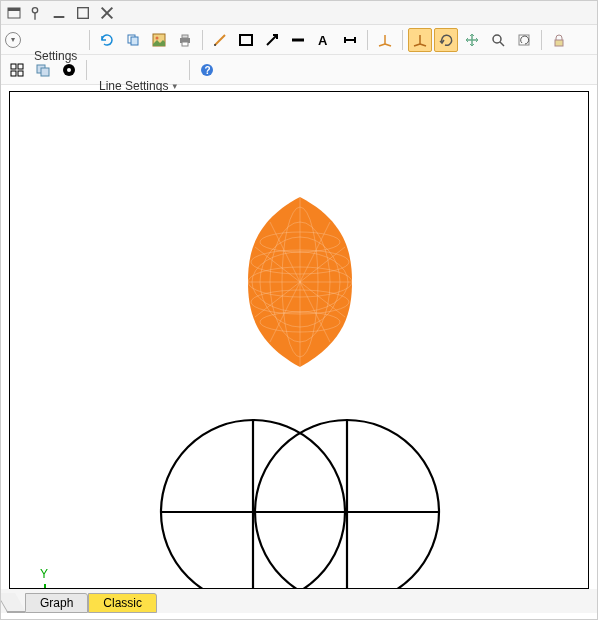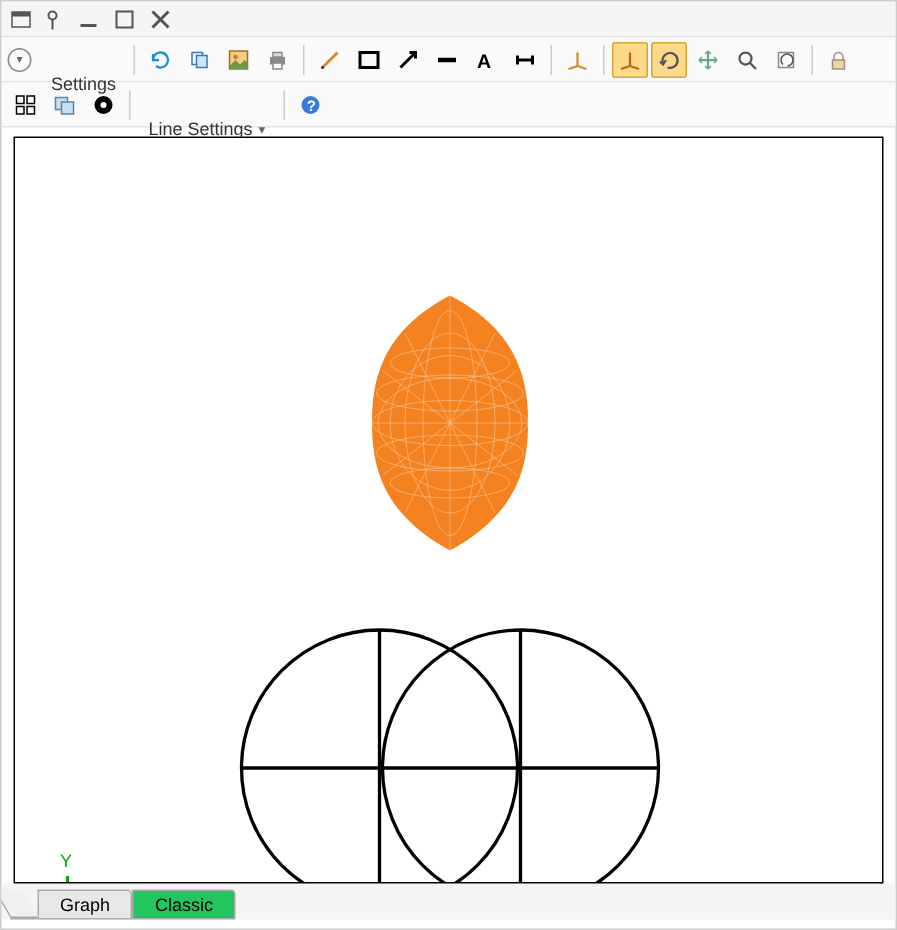--- a/index.html
+++ b/index.html
@@ -71,21 +71,21 @@
   }
   .tabslope::after{
     content:""; position:absolute; left:0; bottom:0; width:18px; height:18px;
     border-bottom:1px solid #aaa; border-left:1px solid #aaa;
     transform: skewX(30deg); transform-origin:bottom left;
     background:#f0f0f0;
   }
   .tab {
     height:20px; padding:0 14px;
     border:1px solid #aaa; border-bottom:1px solid #aaa;
-    background:#22c55e; font-size:12px;
+    background:#fde047; font-size:12px;
     display:flex; align-items:center; cursor:pointer;
     border-top-right-radius:3px;
   }
   .tab.active { background:#e8e8e8; }
 </style>
 </head>
 <body>
 
 <div class="titlebar">
   <span class="app-icon">

